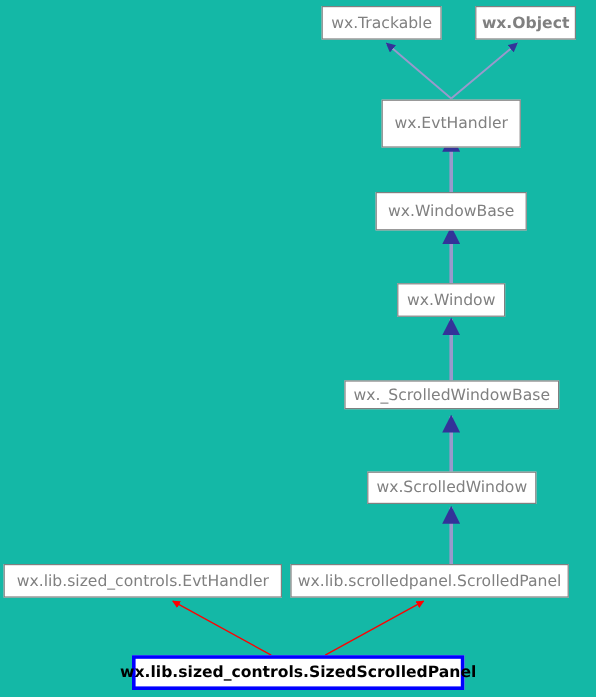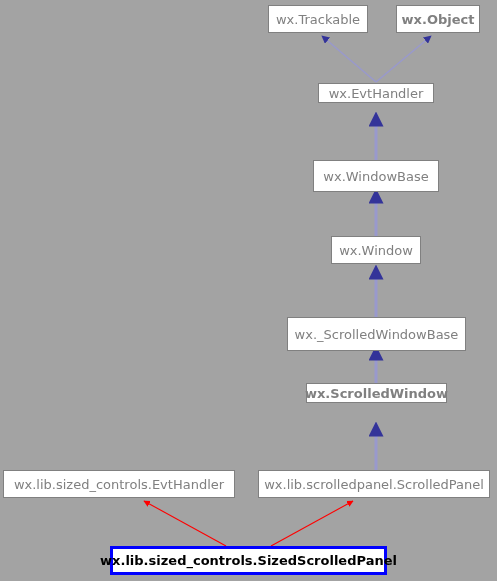--- a/index.html
+++ b/index.html
@@ -7,21 +7,21 @@
     padding: 0;
     background: #ffffff;
   }
   body {
     font-family: "DejaVu Sans", "Liberation Sans", sans-serif;
   }
   #diagram {
     position: relative;
     width: 497px;
     height: 581px;
-    background: #a3a3a3;
+    background: #14b8a6;
     overflow: hidden;
   }
   #edges {
     position: absolute;
     left: 0;
     top: 0;
     width: 497px;
     height: 581px;
   }
   .node {
@@ -82,38 +82,38 @@
     <line x1="271" y1="546" x2="353" y2="501" stroke="#ff0000" stroke-width="1.1" marker-end="url(#arrow-relation)"></line>
   </svg>
 
   <div id="nodes">
       <div class="node" style="left: 268px; top: 5px; width: 100px; height: 28px;">
         <span class="node-label">wx.Trackable</span>
       </div>
       <div class="node" style="left: 396px; top: 5px; width: 84px; height: 28px; font-weight: bold;">
         <span class="node-label">wx.Object</span>
       </div>
-      <div class="node" style="left: 318px; top: 83px; width: 116px; height: 20px;">
+      <div class="node" style="left: 318px; top: 83px; width: 116px; height: 40px;">
         <span class="node-label">wx.EvtHandler</span>
       </div>
       <div class="node" style="left: 313px; top: 160px; width: 126px; height: 32px;">
         <span class="node-label">wx.WindowBase</span>
       </div>
       <div class="node" style="left: 331px; top: 236px; width: 90px; height: 28px;">
         <span class="node-label">wx.Window</span>
       </div>
-      <div class="node" style="left: 287px; top: 317px; width: 179px; height: 34px;">
+      <div class="node" style="left: 287px; top: 317px; width: 179px; height: 24px;">
         <span class="node-label">wx._ScrolledWindowBase</span>
       </div>
-      <div class="node" style="left: 306px; top: 383px; width: 141px; height: 20px; font-weight: bold;">
+      <div class="node" style="left: 306px; top: 393px; width: 141px; height: 27px;">
         <span class="node-label">wx.ScrolledWindow</span>
       </div>
       <div class="node" style="left: 3px; top: 470px; width: 232px; height: 28px;">
         <span class="node-label">wx.lib.sized_controls.EvtHandler</span>
       </div>
-      <div class="node" style="left: 258px; top: 470px; width: 232px; height: 28px;">
+      <div class="node" style="left: 242px; top: 470px; width: 232px; height: 28px;">
         <span class="node-label">wx.lib.scrolledpanel.ScrolledPanel</span>
       </div>
       <div class="node highlight" style="left: 110px; top: 546px; width: 277px; height: 29px;">
         <span class="node-label">wx.lib.sized_controls.SizedScrolledPanel</span>
       </div>
     </div>
 </div>
 
 </body></html>

